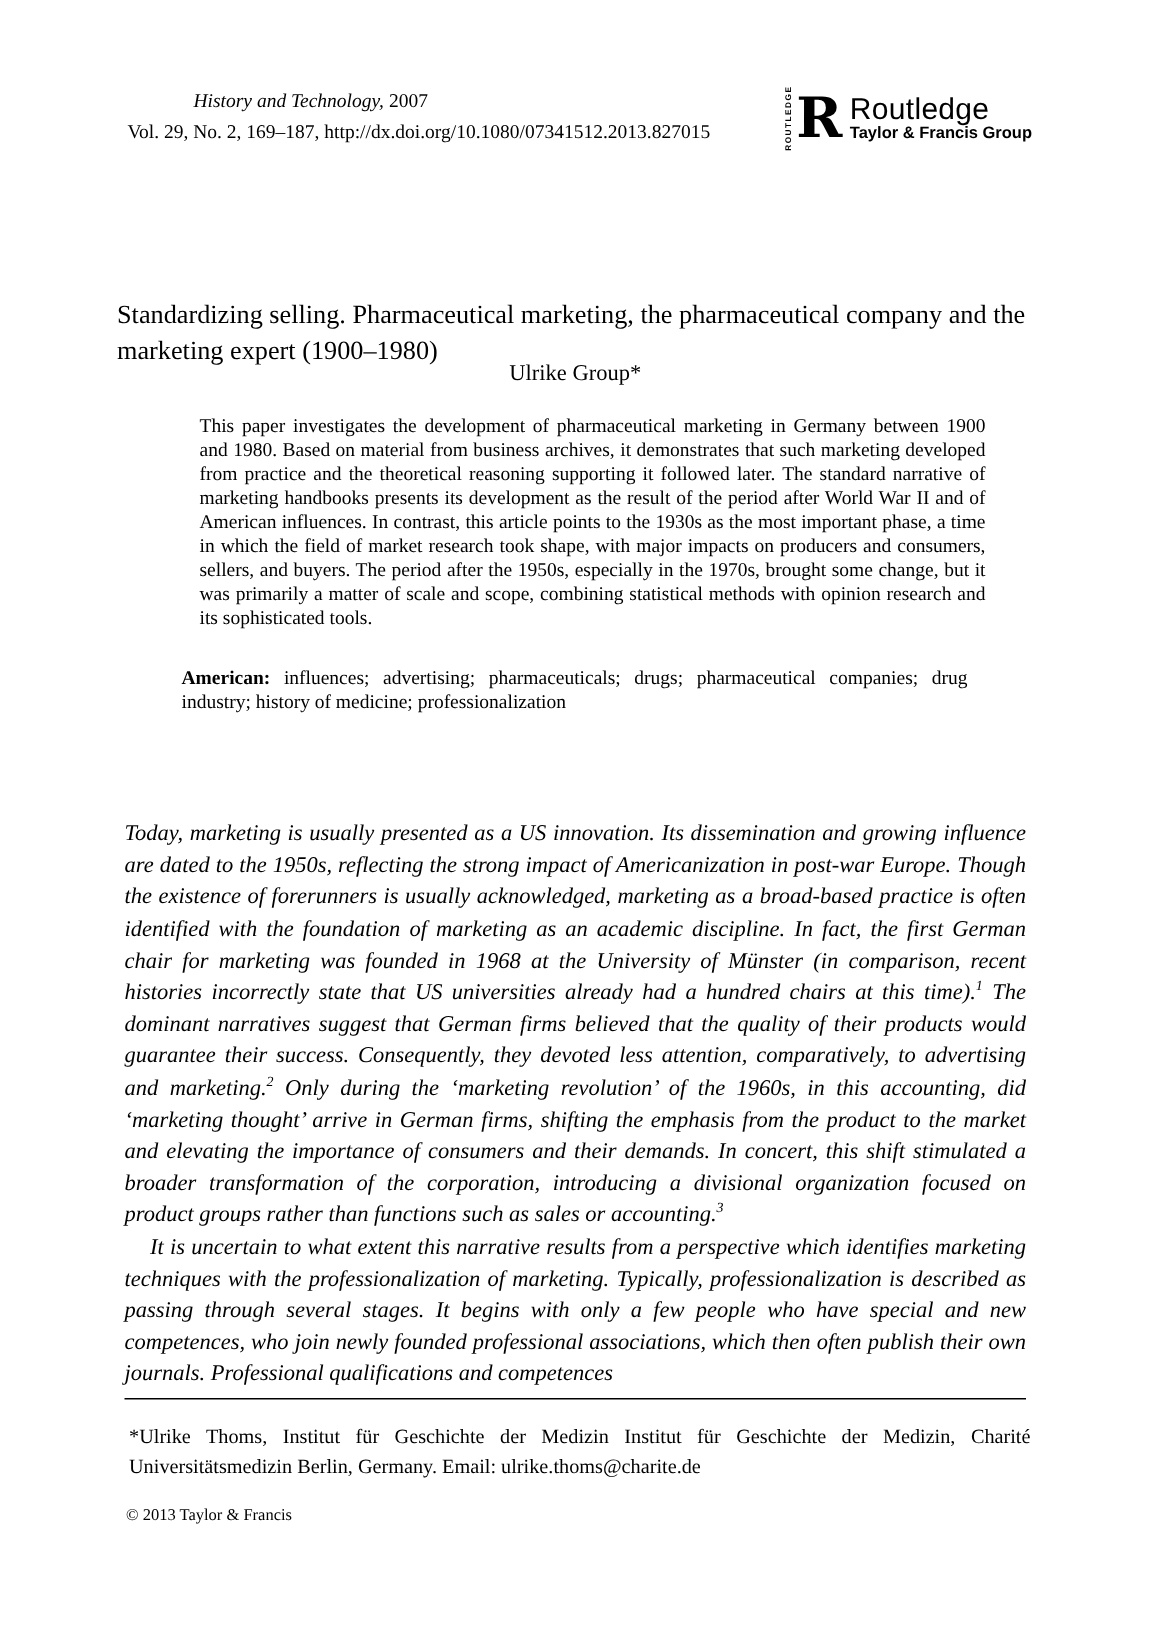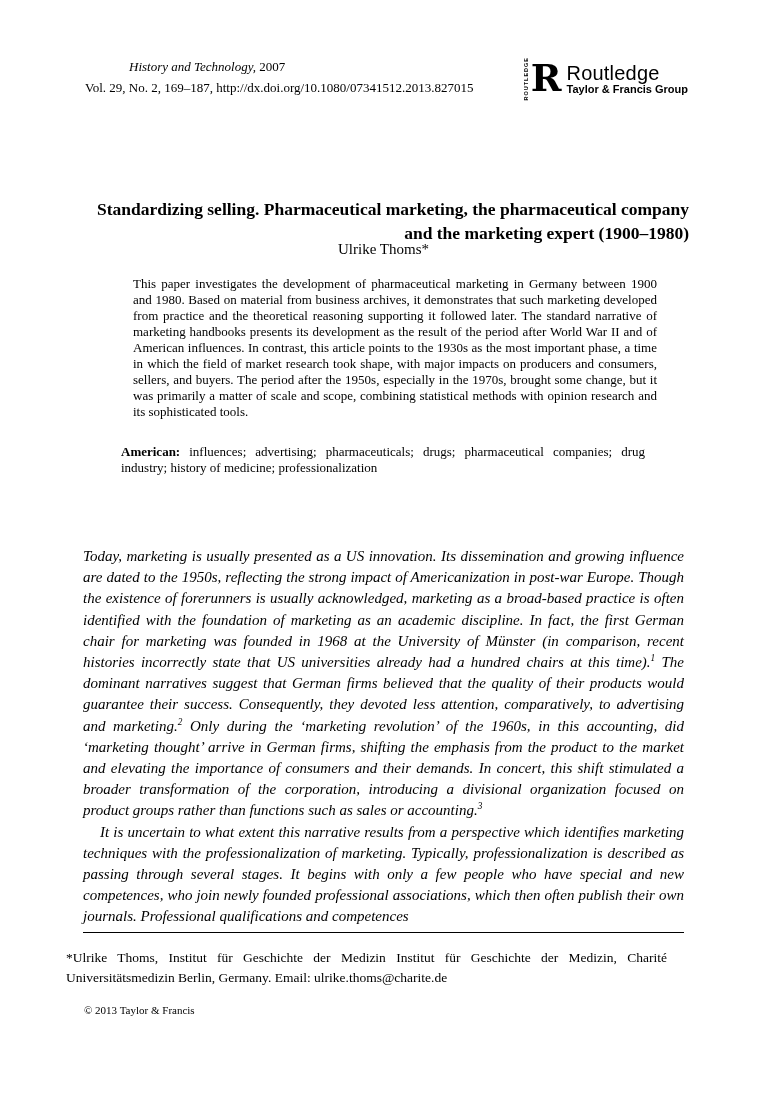--- a/index.html
+++ b/index.html
@@ -63,22 +63,22 @@
     line-height: 11px;
     font-weight: bold;
   }
 
   
   .article-title {
     position: absolute;
     top: 185px;
     left: 78px;
     width: 611px;
-    text-align: right;
-    font-weight: bold;
+    text-align: left;
+    font-weight: normal;
     font-size: 17.5px;
     line-height: 24.5px;
   }
   .author {
     position: absolute;
     top: 241px;
     left: 83px;
     width: 601px;
     text-align: center;
     font-size: 15px;
@@ -125,21 +125,21 @@
     position: absolute;
     top: 932px;
     left: 83px;
     width: 601px;
     border-top: 1.2px solid #000;
     height: 0;
   }
   .footnote {
     position: absolute;
     top: 948px;
-    left: 66px;
+    left: 86px;
     width: 601px;
     font-size: 13.5px;
     line-height: 20px;
     text-align: justify;
   }
   .copyright {
     position: absolute;
     top: 1004px;
     left: 84px;
     font-size: 11px;
@@ -161,21 +161,21 @@
       <span class="logo-r">R</span>
     </div>
     <div class="logo-text">
       <div class="logo-brand">Routledge</div>
       <div class="logo-tagline">Taylor &amp; Francis Group</div>
     </div>
   </div>
 
   <h1 class="article-title">Standardizing selling. Pharmaceutical marketing, the pharmaceutical company and the marketing expert (1900–1980)</h1>
 
-  <div class="author">Ulrike Thoms*</div>
+  <div class="author">Ulrike Group*</div>
 
   <div class="abstract">This paper investigates the development of pharmaceutical marketing in Germany between 1900 and 1980. Based on material from business archives, it demonstrates that such marketing developed from practice and the theoretical reasoning supporting it followed later. The standard narrative of marketing handbooks presents its development as the result of the period after World War II and of American influences. In contrast, this article points to the 1930s as the most important phase, a time in which the field of market research took shape, with major impacts on producers and consumers, sellers, and buyers. The period after the 1950s, especially in the 1970s, brought some change, but it was primarily a matter of scale and scope, combining statistical methods with opinion research and its sophisticated tools.</div>
 
   <div class="keywords"><span class="keywords-label">American:</span><span> influences; advertising; pharmaceuticals; drugs; pharmaceutical companies; drug industry; history of medicine; professionalization</span></div>
 
   <div class="body-text">
       <p class="">Today, marketing is usually presented as a US innovation. Its dissemination and growing influence are dated to the 1950s, reflecting the strong impact of Americanization in post-war Europe. Though the existence of forerunners is usually acknowledged, marketing as a broad-based practice is often identified with the foundation of marketing as an academic discipline. In fact, the first German chair for marketing was founded in 1968 at the University of Münster (in comparison, recent histories incorrectly state that US universities already had a hundred chairs at this time).<sup>1</sup> The dominant narratives suggest that German firms believed that the quality of their products would guarantee their success. Consequently, they devoted less attention, comparatively, to advertising and marketing.<sup>2</sup> Only during the ‘marketing revolution’ of the 1960s, in this accounting, did ‘marketing thought’ arrive in German firms, shifting the emphasis from the product to the market and elevating the importance of consumers and their demands. In concert, this shift stimulated a broader transformation of the corporation, introducing a divisional organization focused on product groups rather than functions such as sales or accounting.<sup>3</sup></p>
       <p class="indent">It is uncertain to what extent this narrative results from a perspective which identifies marketing techniques with the professionalization of marketing. Typically, professionalization is described as passing through several stages. It begins with only a few people who have special and new competences, who join newly founded professional associations, which then often publish their own journals. Professional qualifications and competences</p>
     </div>
 

